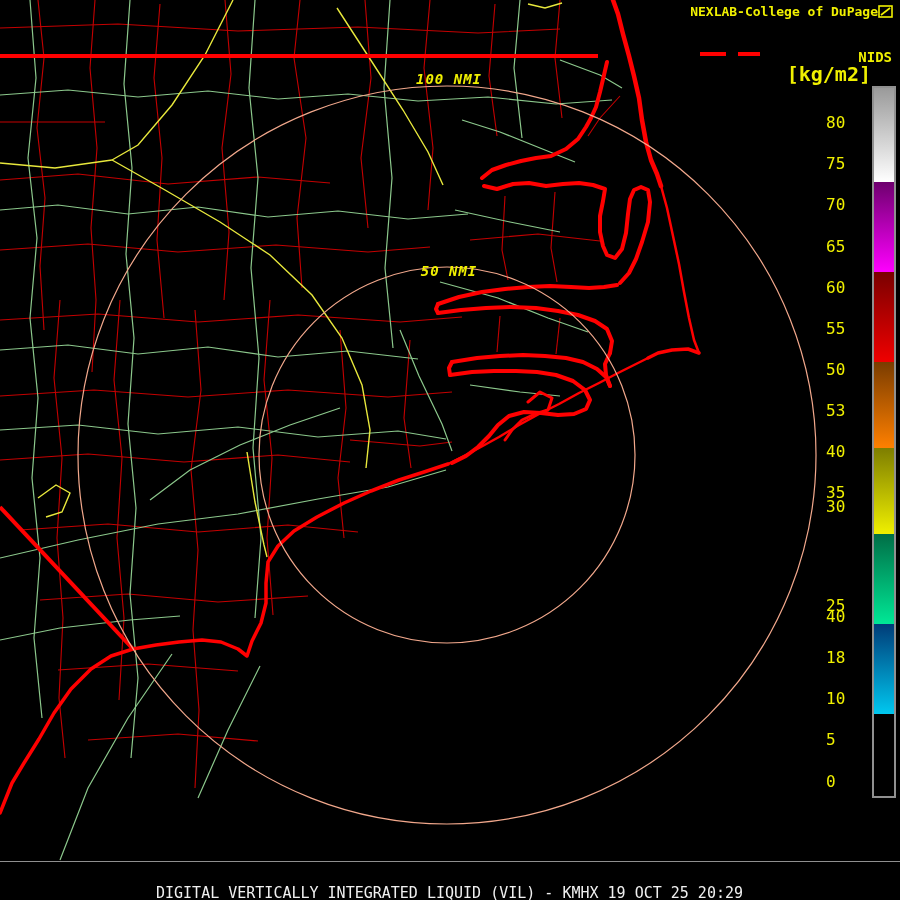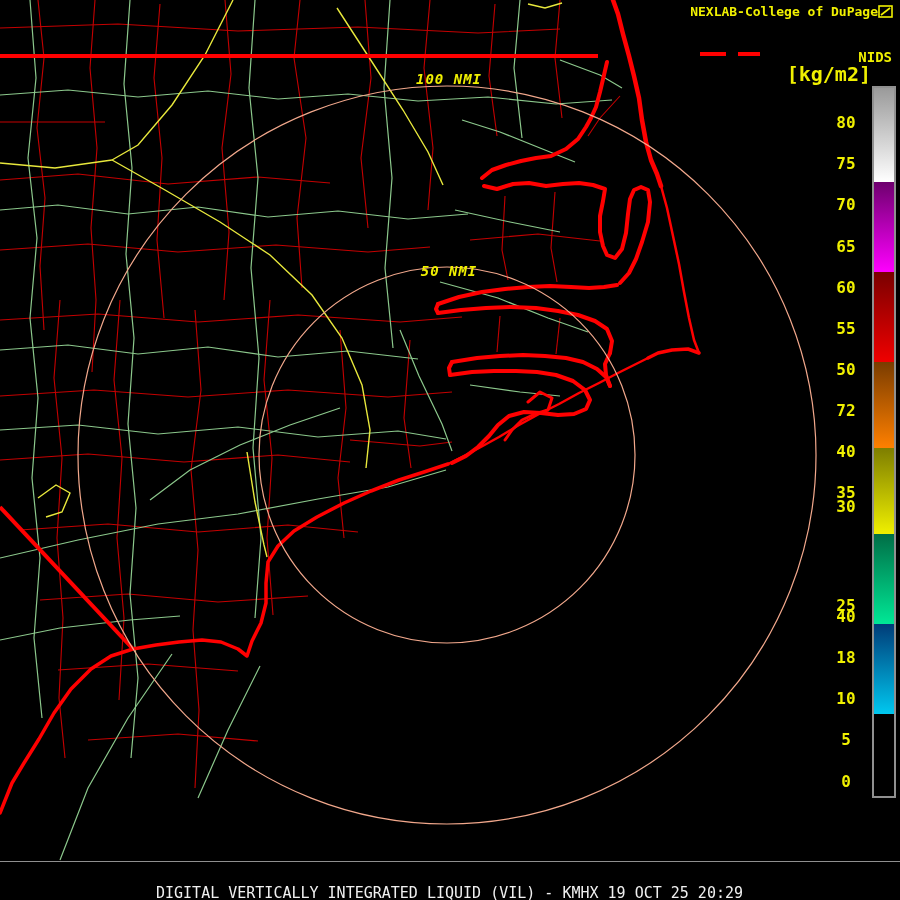--- a/index.html
+++ b/index.html
@@ -15,22 +15,22 @@
   .ring{stroke:var(--ring);stroke-width:1.2;fill:none;}
   .ring-label{fill:var(--yellow);font:italic bold 14px "DejaVu Sans Mono","Liberation Mono",monospace;
               text-anchor:middle;letter-spacing:1px;}
   
   .ytext{position:absolute;color:var(--yellow);white-space:nowrap;}
   #header{top:4px;right:7px;font-size:13px;font-weight:bold;display:flex;align-items:center;}
   #nids{top:49px;right:8px;font-size:14px;font-weight:bold;}
   #units{top:62px;right:29px;font-size:20px;font-weight:bold;}
   #colorbar{position:absolute;left:872px;top:86px;width:24px;height:712px;box-sizing:border-box;
             border:2px solid #909090;}
-  #ticks .tick{position:absolute;left:826px;width:40px;text-align:center;color:var(--yellow);
-               font-size:16px;font-weight:bold;line-height:20px;}
+  #ticks .tick{position:absolute;left:826px;width:40px;text-align:left;color:var(--yellow);
+               font-size:16px;font-weight:normal;line-height:20px;}
   
   #separator{position:absolute;left:0;top:861px;width:900px;height:1px;background:var(--separator);}
   #caption{position:absolute;left:156px;top:884px;color:var(--white);font-size:15px;letter-spacing:0;}
 </style>
 </head>
 <body>
 
 <div id="screen">
 
   <svg id="map" width="900" height="862" viewBox="0 0 900 862">
@@ -161,21 +161,21 @@
 
   <div id="colorbar" style="background: linear-gradient(rgb(154, 154, 154) 0%, rgb(255, 255, 255) 13.29%, rgb(110, 0, 110) 13.29%, rgb(255, 0, 255) 26.01%, rgb(122, 0, 0) 26.01%, rgb(240, 0, 0) 38.73%, rgb(122, 60, 0) 38.73%, rgb(255, 128, 0) 50.87%, rgb(126, 126, 0) 50.87%, rgb(240, 240, 0) 63.01%, rgb(0, 110, 70) 63.01%, rgb(0, 232, 150) 75.72%, rgb(0, 60, 120) 75.72%, rgb(0, 200, 240) 88.44%, rgb(0, 0, 0) 88.44%, rgb(0, 0, 0) 100%);"></div>
   <div id="ticks">
       <div class="tick" style="top: 113.04px;">80</div>
       <div class="tick" style="top: 154.197px;">75</div>
       <div class="tick" style="top: 195.353px;">70</div>
       <div class="tick" style="top: 236.509px;">65</div>
       <div class="tick" style="top: 277.665px;">60</div>
       <div class="tick" style="top: 318.821px;">55</div>
       <div class="tick" style="top: 359.977px;">50</div>
-      <div class="tick" style="top: 401.133px;">72</div>
+      <div class="tick" style="top: 401.133px;">53</div>
       <div class="tick" style="top: 442.289px;">40</div>
       <div class="tick" style="top: 483.445px;">35</div>
       <div class="tick" style="top: 497px;">30</div>
       <div class="tick" style="top: 596px;">25</div>
       <div class="tick" style="top: 606.913px;">40</div>
       <div class="tick" style="top: 648.069px;">18</div>
       <div class="tick" style="top: 689.225px;">10</div>
       <div class="tick" style="top: 730.382px;">5</div>
       <div class="tick" style="top: 771.538px;">0</div>
     </div>

